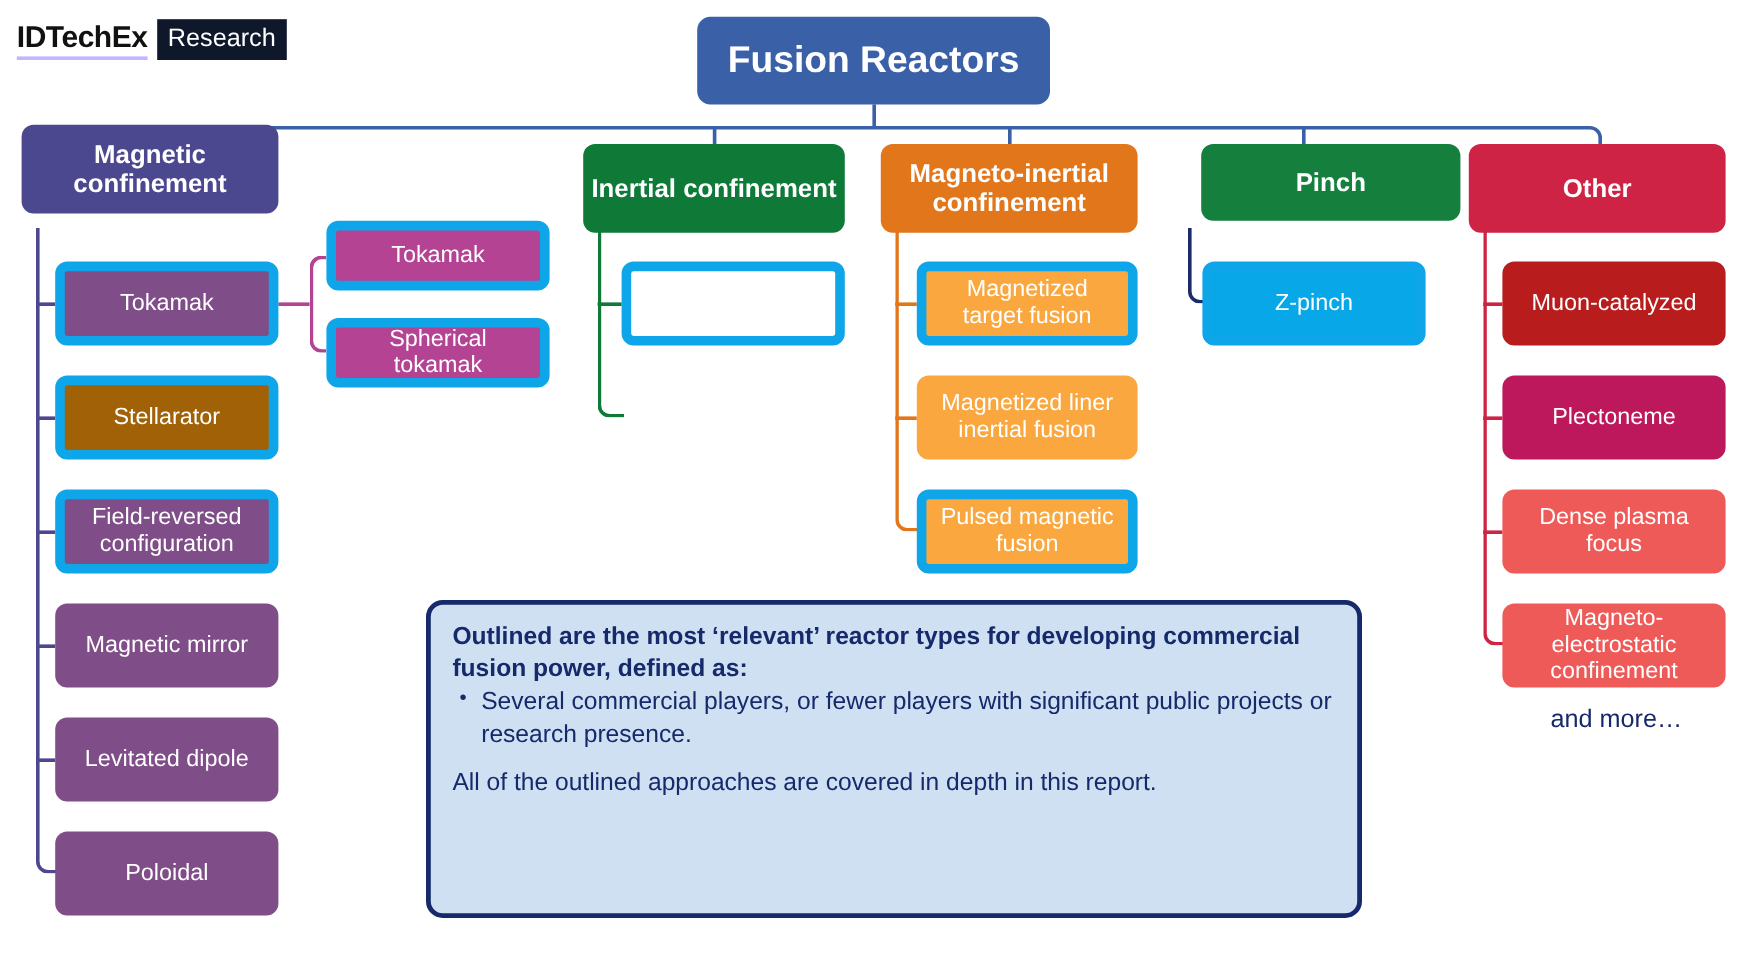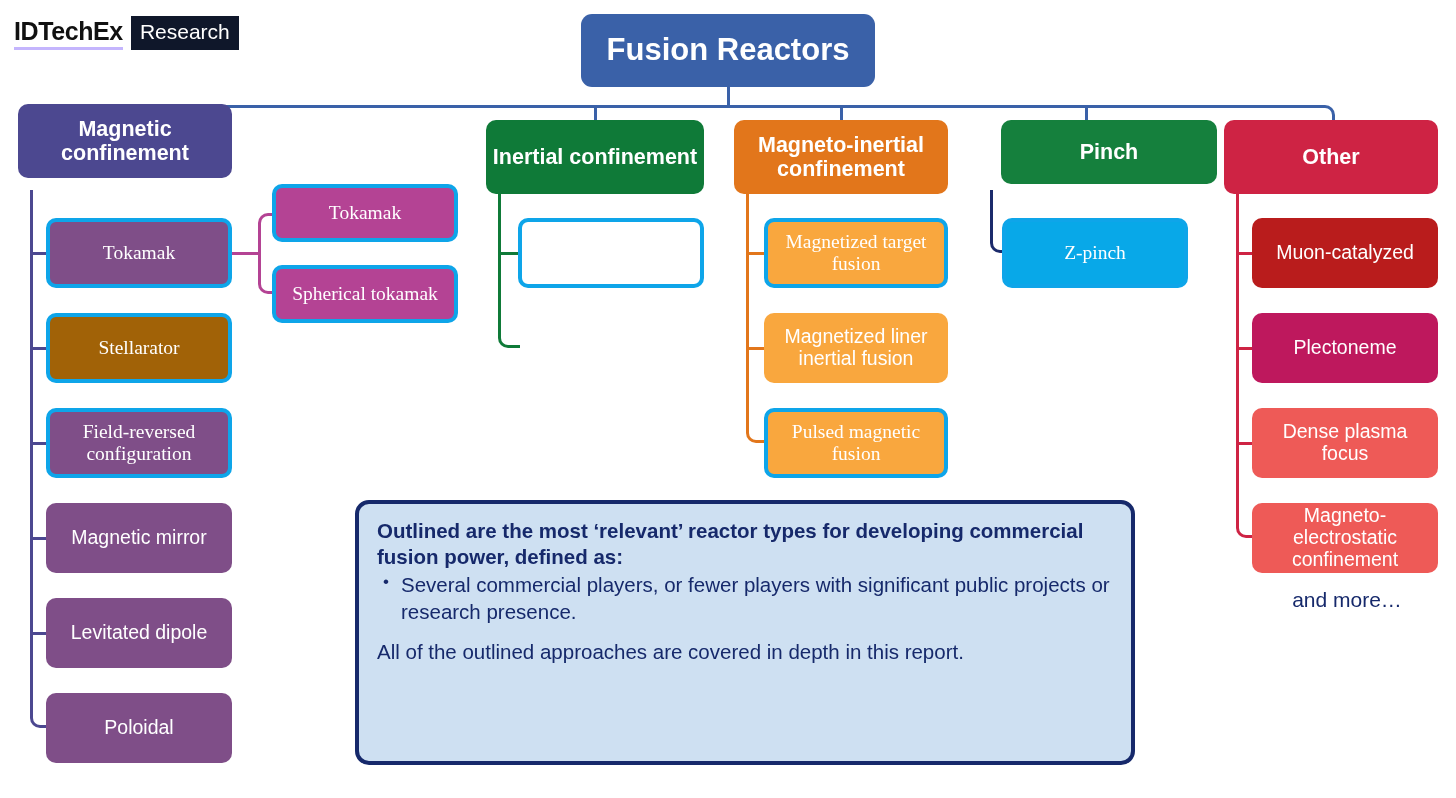--- a/index.html
+++ b/index.html
@@ -27,21 +27,21 @@
   }
 
   
   .node{
     position:absolute;box-sizing:border-box;
     display:flex;align-items:center;justify-content:center;
     text-align:center;color:#ffffff;border-radius:10px;
     line-height:1.12;padding:2px 6px;
   }
   .node.head{font-weight:bold;}
-  .outlined{border:4px solid #0ea5e9;font-family:Liberation Serif, serif;}
+  .outlined{border:8px solid #0ea5e9;}
 
   #title-node{
     left:581px;top:14px;width:294px;height:73px;
     background:#3A61A8;font-size:31px;font-weight:bold;border-radius:11px;
   }
   .vline{position:absolute;}
   .hline{position:absolute;}
 
   
   #callout{

